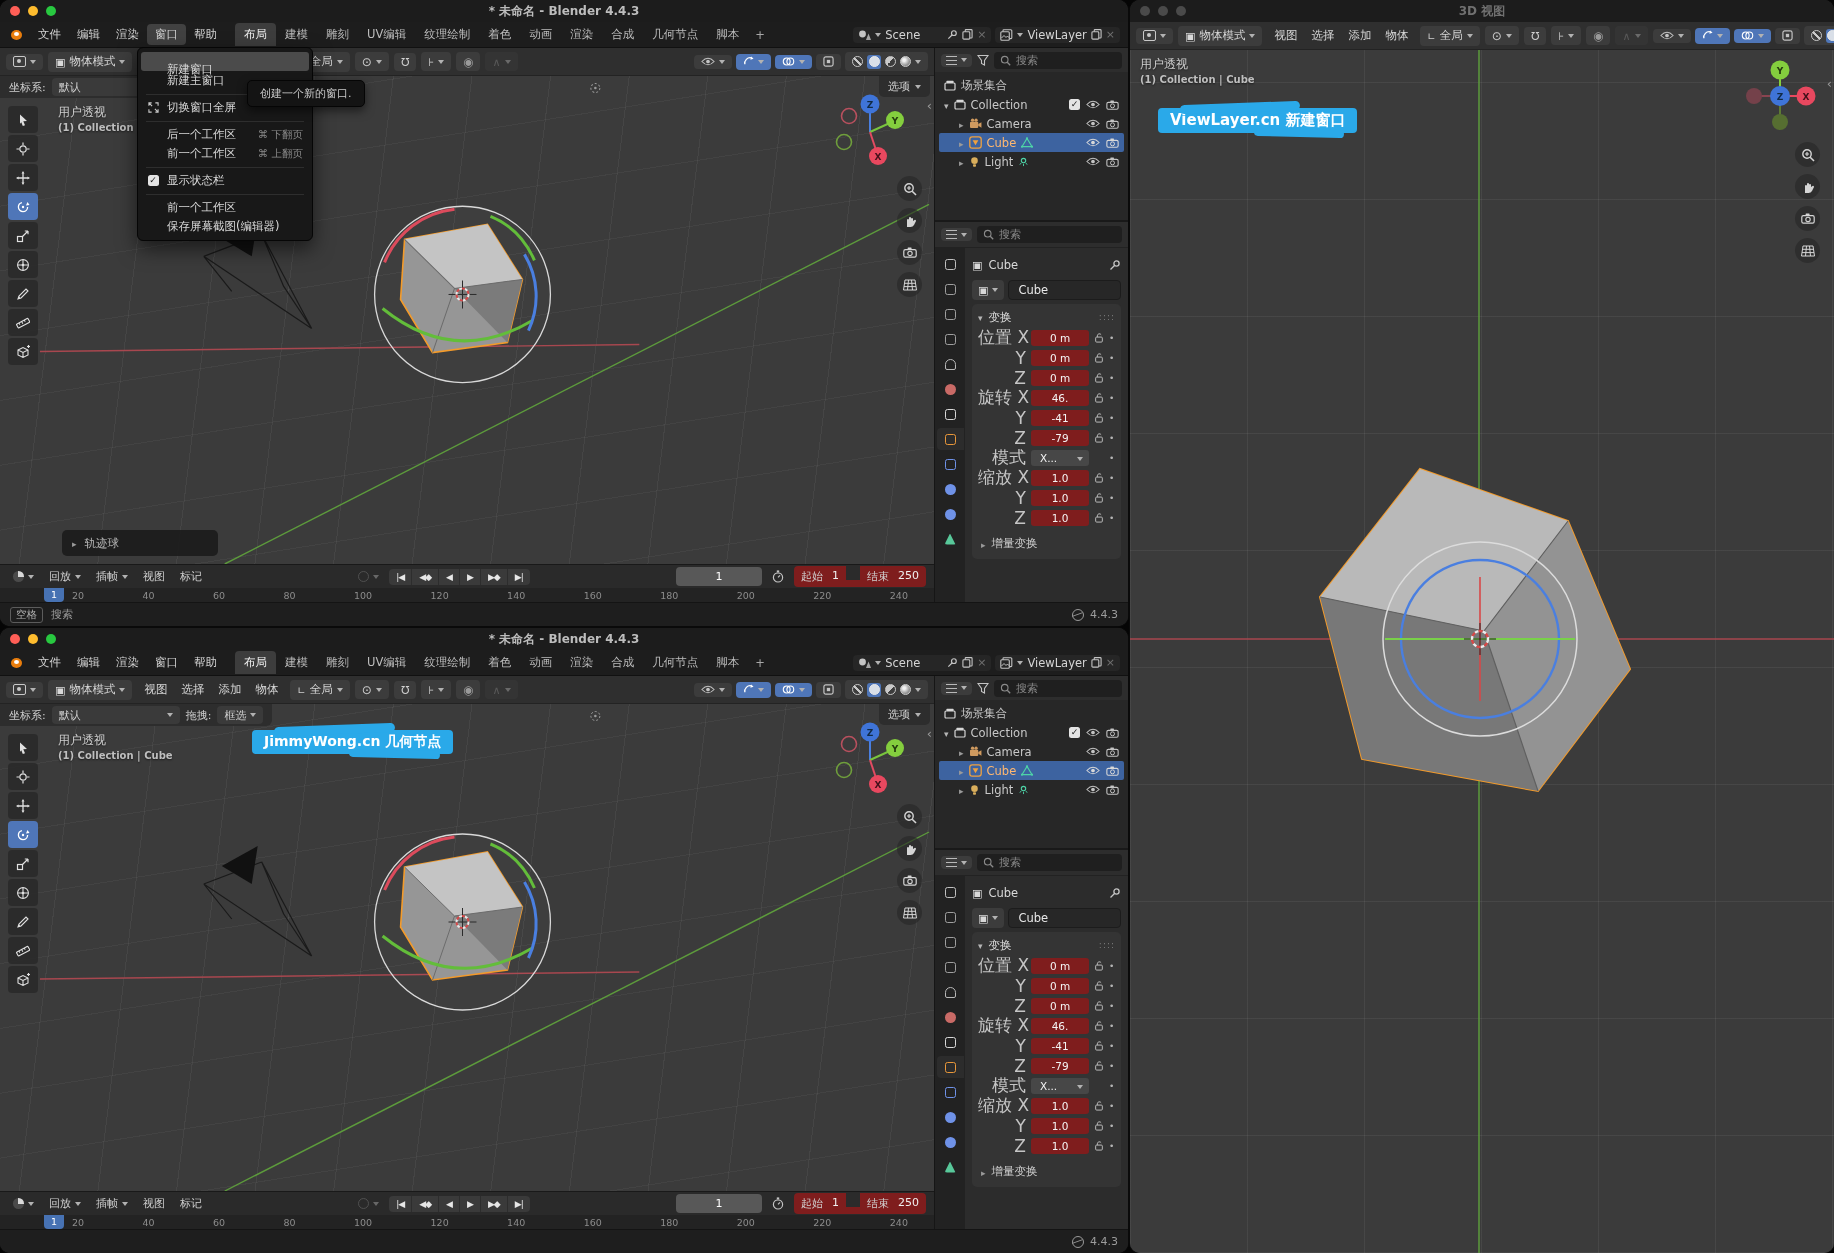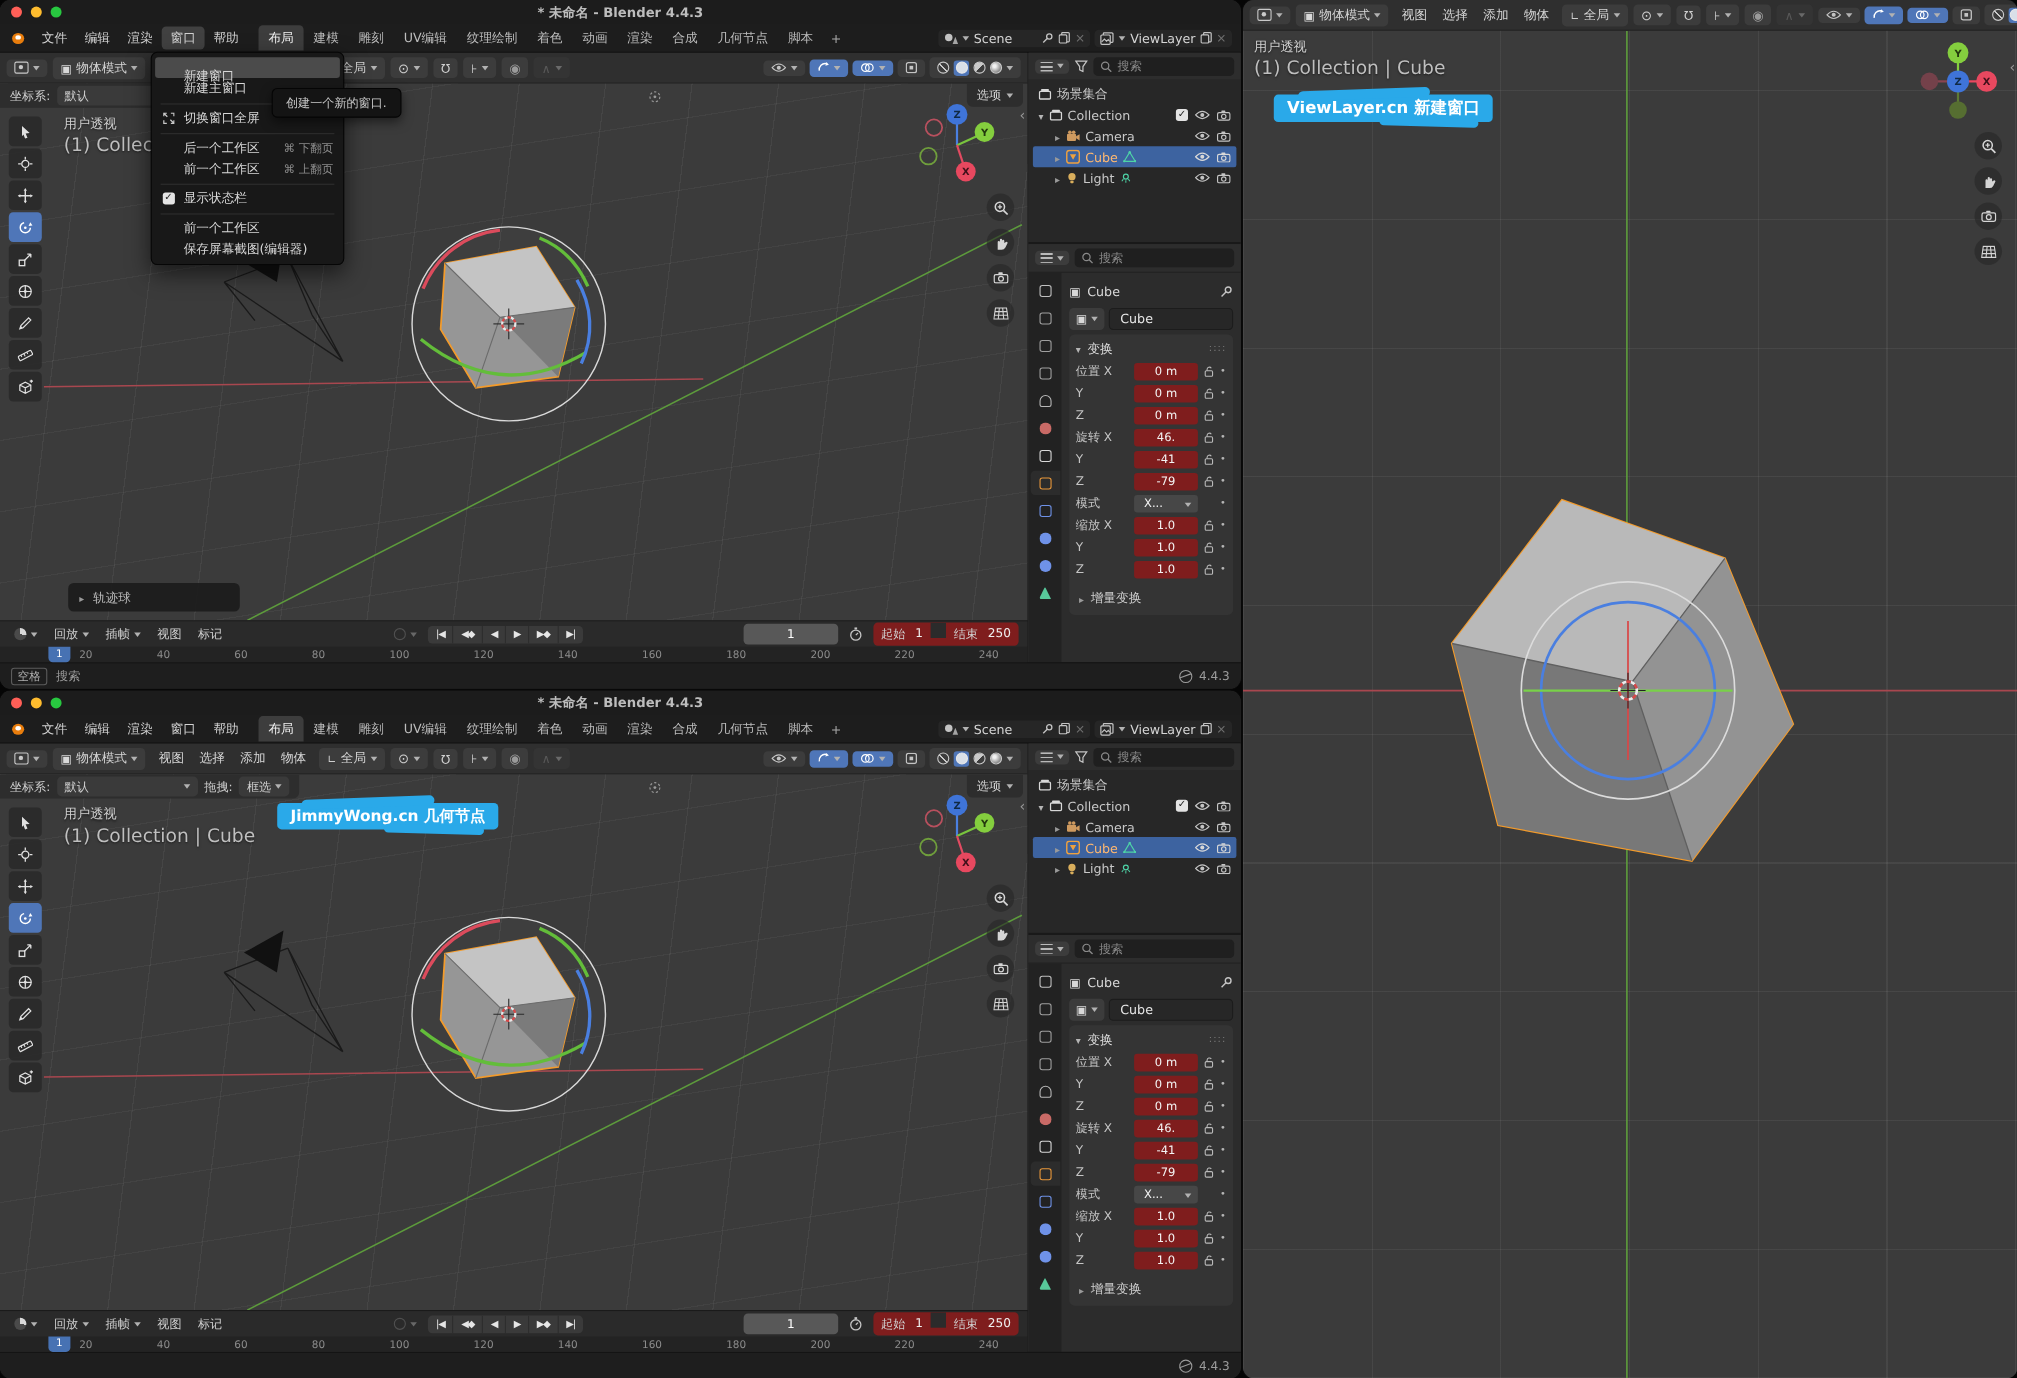--- a/index.html
+++ b/index.html
@@ -57,21 +57,21 @@
  background-image:repeating-linear-gradient(97deg,rgba(255,255,255,.05) 0 1px,transparent 1px 78px),repeating-linear-gradient(171deg,rgba(255,255,255,.04) 0 1px,transparent 1px 64px)}
 .viewport.ortho{background-image:repeating-linear-gradient(90deg,rgba(255,255,255,.06) 0 1px,transparent 1px 117px),repeating-linear-gradient(0deg,rgba(255,255,255,.06) 0 1px,transparent 1px 117px)}
 .vp-scene{position:absolute;inset:0;width:100%;height:100%}
 .coordbar{position:absolute;left:0;top:0;height:22px;background:#2d2d2d;display:flex;align-items:center;gap:6px;padding:0 9px;font-size:11px;color:#cfcfcf;border-radius:0 0 6px 0;z-index:5}
 .coordbar .pill{padding:1.5px 7px;background:#3a3a3a}
 .optpill{position:absolute;right:4px;top:0;height:21px;background:#2d2d2d;border-radius:0 0 5px 5px;display:flex;align-items:center;gap:5px;padding:0 9px;font-size:11px;color:#d6d6d6;z-index:5}
 .vtoolbar{position:absolute;left:8px;top:30px;display:flex;flex-direction:column;gap:2px;z-index:4}
 .vtool{width:30px;height:27px;background:rgba(42,42,42,.92);border-radius:4px;display:flex;align-items:center;justify-content:center}
 .vtool.active{background:#4f76b8}
 .vp-label{position:absolute;font-size:12px;color:#d0d0d0;text-shadow:0 1px 2px rgba(0,0,0,.55);z-index:4}
-.vp-context{position:absolute;font-size:17px;font-weight:normal;color:#bfbfbf;text-shadow:0 1px 2px rgba(0,0,0,.55);z-index:4}
+.vp-context{position:absolute;font-size:10px;font-weight:bold;color:#bfbfbf;text-shadow:0 1px 2px rgba(0,0,0,.55);z-index:4}
 .gizmo{position:absolute;right:26px;top:16px;z-index:4}
 .navicons{position:absolute;right:12px;top:100px;display:flex;flex-direction:column;gap:7px;z-index:4}
 .navbtn{width:25px;height:25px;border-radius:50%;background:rgba(38,38,38,.6);display:flex;align-items:center;justify-content:center;color:#d5d5d5}
 .collapse{position:absolute;right:2px;top:22px;color:#9a9a9a;font-size:13px;z-index:4}
 .collapse::after{content:"‹"}
 .redo-panel{position:absolute;left:62px;bottom:8px;width:156px;height:23px;background:rgba(28,28,28,.92);border-radius:5px;display:flex;align-items:center;gap:8px;padding:13px 10px;font-size:11.5px;color:#b9b9b9;z-index:4}
 .chev-r::after{content:"▸";color:#9a9a9a;font-size:9px}
 .chev-d::after{content:"▾";color:#b5b5b5;font-size:9px}
 .annotation{position:absolute;background:#2aa9e9;color:#fff;font-weight:bold;padding:3px 12px;border-radius:4px;z-index:6;white-space:nowrap}
 .annotation::before{content:"";position:absolute;left:22px;top:-5px;width:60%;height:9px;background:inherit;border-radius:5px;transform:rotate(-2deg)}
@@ -123,21 +123,21 @@
 .crumb{display:flex;align-items:center;gap:6px;height:24px;color:#dadada}
 .crumb .sp{flex:1}
 .name-row{display:flex;gap:4px;margin:3px 0 4px}
 .name-ico{background:#3c3c3c;border-radius:4px;padding:2px 6px;display:flex;gap:4px;align-items:center}
 .name-field{flex:1;background:#272727;border:1px solid #1c1c1c;border-radius:4px;padding:2px 9px;color:#e8e8e8;min-width:0}
 .panel{background:#343434;border-radius:5px;margin-top:4px;padding:3px 6px 8px}
 .panel-h{display:flex;align-items:center;gap:6px;height:20px;color:#dedede}
 .grip{margin-left:auto;color:#7a7a7a;font-size:9px;letter-spacing:1px}
 .grip::after{content:"::::"}
 .prop-row{display:flex;align-items:center;gap:5px;height:19px;margin:1px 0}
-.plabel{width:48px;text-align:left;color:#c5c5c5;flex:none;font-size:11px;white-space:nowrap}
+.plabel{width:48px;text-align:right;color:#c5c5c5;flex:none;font-size:17px;white-space:nowrap}
 .pfield{width:58px;flex:none;background:#7f1d1d;border-radius:3px;text-align:center;color:#f4f4f4;font-size:10.5px;padding:2px 0}
 .prop-row.dropdown .pfield{background:#474747;text-align:left;padding-left:9px;position:relative}
 .prop-row.dropdown .pfield::after{content:"";position:absolute;right:6px;top:7px;border-left:3.5px solid transparent;border-right:3.5px solid transparent;border-top:4px solid #b2b2b2}
 .prop-row.dropdown .locki{visibility:hidden}
 .locki{color:#b9b9b9;flex:none}
 .dot-ico{color:#b5b5b5;font-size:9px}
 .dot-ico::after{content:"•"}
 .delta{display:flex;gap:6px;color:#cfcfcf;margin-top:9px;padding-left:3px;align-items:center}
 .popup{position:absolute;left:137px;top:47px;width:176px;background:#181818;border:1px solid #060606;border-radius:6px;padding:4px 0;z-index:40;box-shadow:0 8px 20px rgba(0,0,0,.55);font-size:11.5px;color:#d8d8d8}
 .pm-row{display:flex;align-items:center;height:19px;padding:0 9px 0 7px;gap:6px;white-space:nowrap}
@@ -1550,20 +1550,28 @@
   </div>
   <div class="statusbar">
     <span class="sb-right">
           <span class="ver-ico"></span>
           <span>4.4.3</span>
         </span>
   </div>
 </div>
 
 <div class="window inactive" id="win3" style="left:1130px;top:0;width:704px;height:1253px">
+  <div class="titlebar">
+    <span class="lights">
+          <i class="l-red"></i>
+          <i class="l-yel"></i>
+          <i class="l-grn"></i>
+        </span>
+    <span class="wtitle">3D 视图</span>
+  </div>
   <div class="chead">
     <span class="pill">
           <span class="edico"></span>
           <span class="caret"></span>
         </span>
     <span class="pill">
           <span class="objmode-ico"></span>
           <span>物体模式</span>
           <span class="caret"></span>
         </span>

